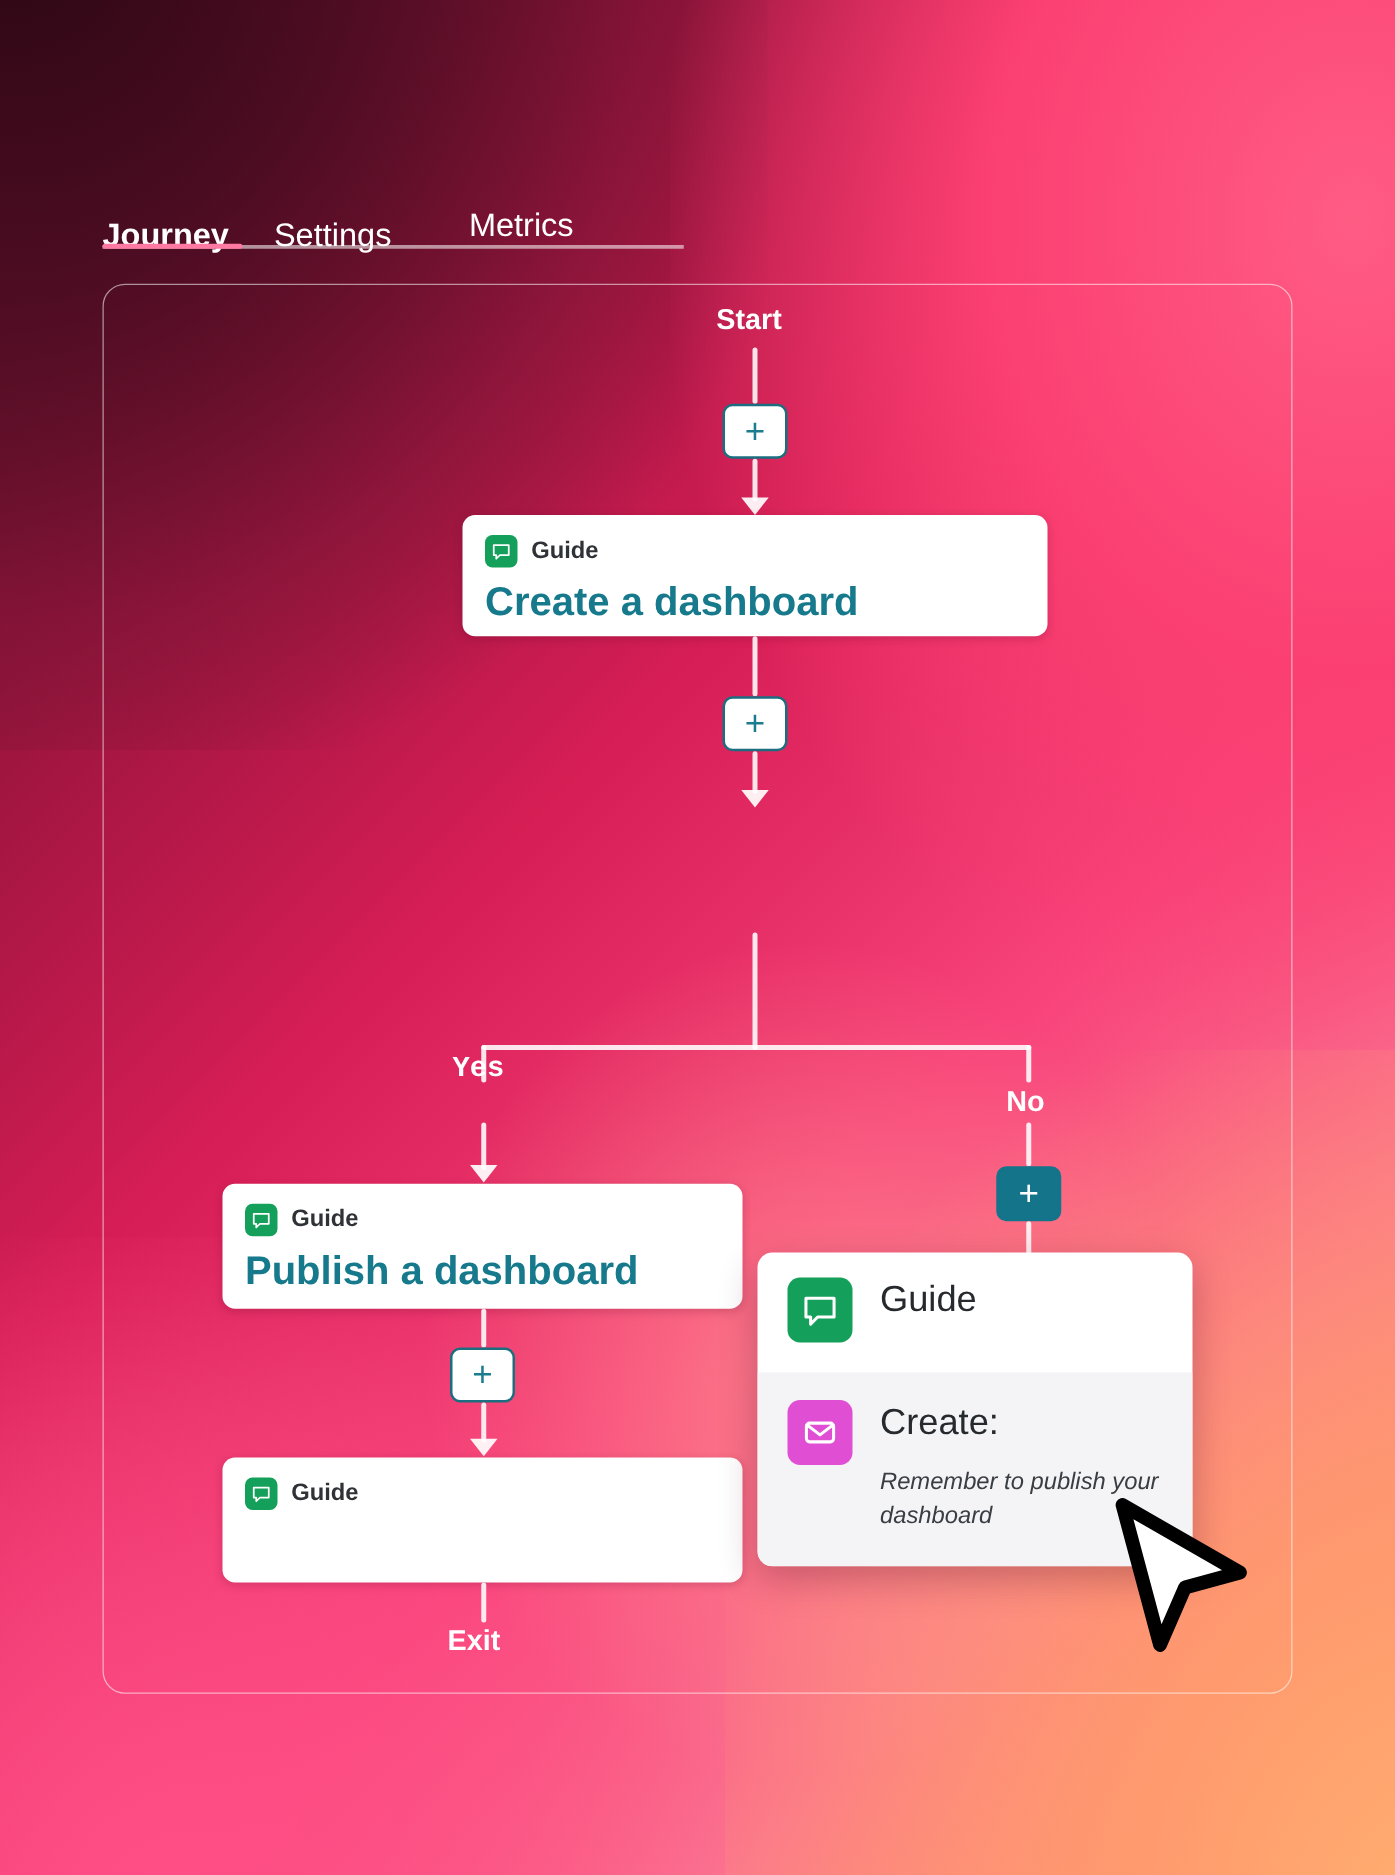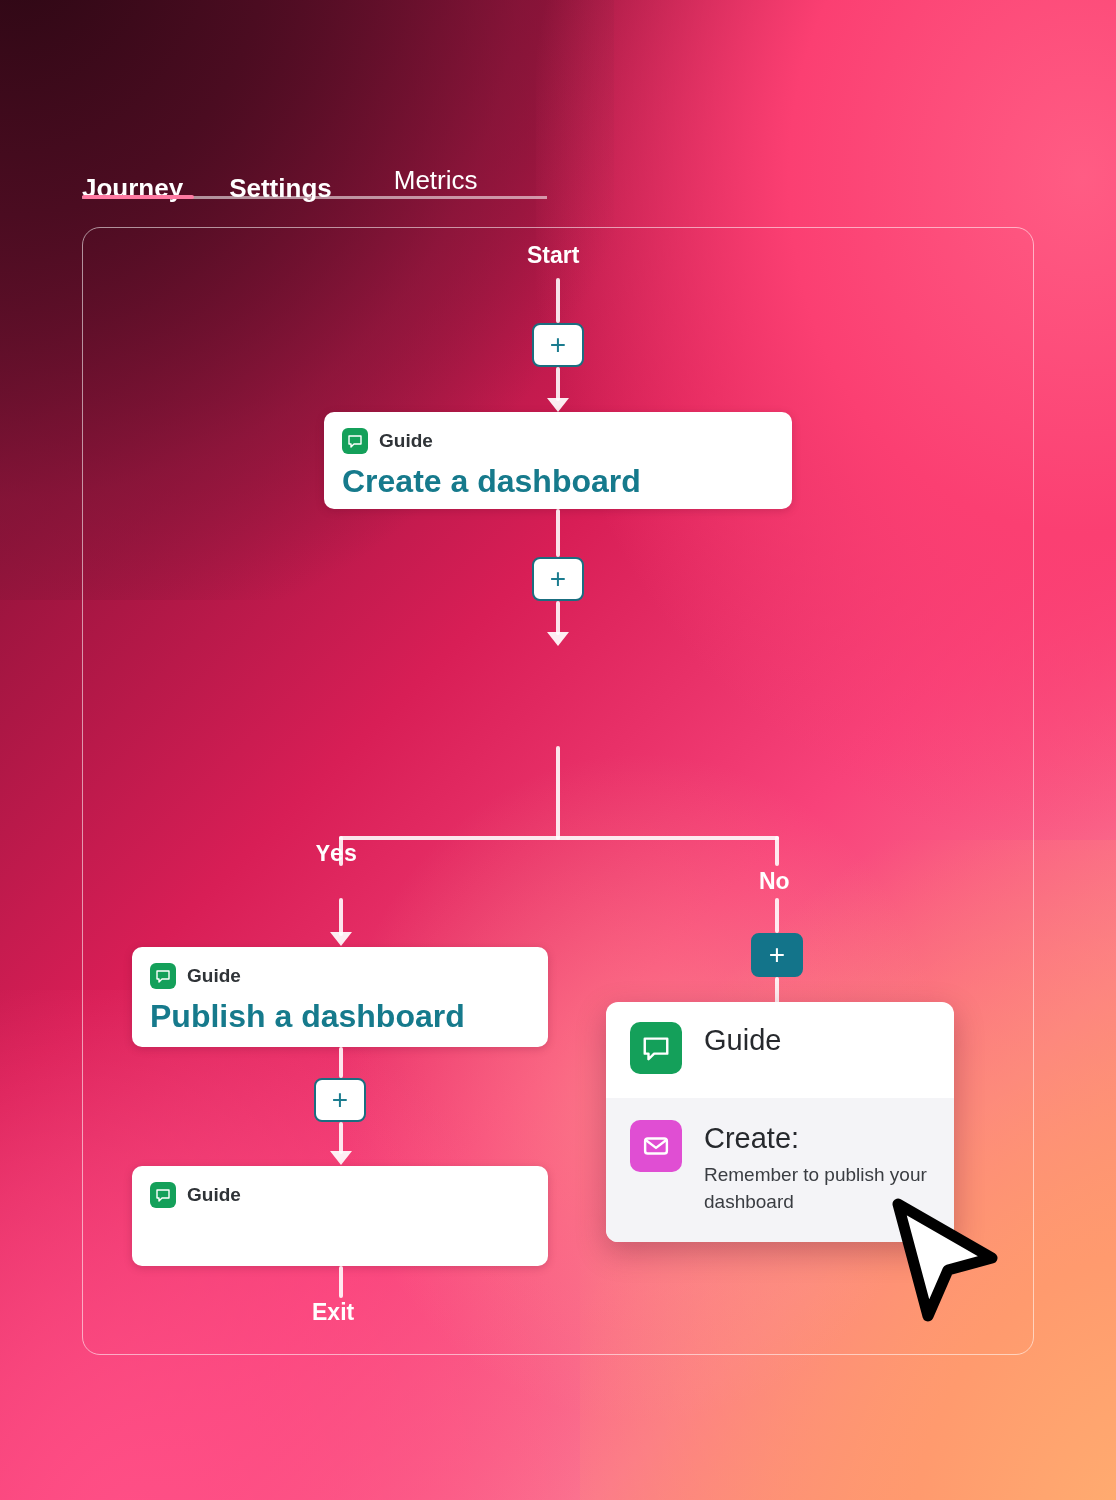--- a/index.html
+++ b/index.html
@@ -25,33 +25,33 @@
   .g6 { left:30%; top:50%; width:55%; height:45%;
         background:radial-gradient(ellipse at 50% 50%, rgba(255,180,150,0.45) 0%, rgba(255,170,140,0) 70%); }
 
   
   #tabs {
     position:absolute; left:82px; top:152px; z-index:5;
     display:flex; align-items:flex-end; gap:0;
   }
   .tab { position:relative; color:#ffffff; font-size:26px; line-height:1; padding:0 0 14px 0; white-space:nowrap; cursor:pointer; }
   .tab.t-journey { font-weight:bold; }
-  .tab.t-settings { margin-left:46px;font-weight:bold; }
+  .tab.t-settings { margin-left:36px; }
   .tab.t-metrics  { margin-left:62px; position:relative; top:-8px;margin-top:23px; }
   .tab-underline { position:absolute; left:82px; top:196px; width:465px; height:3px; background:rgba(255,255,255,0.55); z-index:5; }
   .tab-underline-active { position:absolute; left:82px; top:195px; width:112px; height:4px; background:#ff7aa2; z-index:6; border-radius:2px; }
 
   
   #canvas {
     position:absolute; left:82px; top:227px; width:952px; height:1128px;
     border:1.5px solid rgba(255,255,255,0.55); border-radius:18px; z-index:3;
   }
 
   
-  #flow { position:absolute; inset:0; z-index:4; }
+  #flow { position:absolute; inset:0; z-index:4;margin-left:46px; }
 
   .lbl { position:absolute; color:#fff; font-size:23px; font-weight:bold; white-space:nowrap; }
 
   .vline { position:absolute; width:4px; background:rgba(255,255,255,0.88); border-radius:2px; }
   .hline { position:absolute; height:4px; background:rgba(255,255,255,0.88); border-radius:2px; }
   .arrow { position:absolute; width:0; height:0; border-left:11px solid transparent; border-right:11px solid transparent;
            border-top:14px solid rgba(255,255,255,0.92); }
 
   
   .plus {
@@ -79,21 +79,21 @@
   #popup {
     position:absolute; left:606px; top:1002px; width:348px; border-radius:12px;
     background:#fff; box-shadow:0 10px 30px rgba(80,10,40,0.30); overflow:hidden; z-index:9;
   }
   .mi { display:flex; align-items:flex-start; gap:22px; padding:20px 24px; }
   .mi.first { padding-bottom:24px; }
   .mi.second { background:#f4f4f7; padding-top:22px; padding-bottom:26px; }
   .mi-sq { width:52px; height:52px; border-radius:10px; display:flex; align-items:center; justify-content:center; flex:none; }
   .mi-body { padding-top:3px; }
   .mi-title { font-size:29px; color:#26292d; line-height:1.05; }
-  .mi-sub { font-size:19px; color:#3a3d42; line-height:1.42; margin-top:9px; max-width:230px; }
+  .mi-sub { font-size:19px; color:#3a3d42; line-height:1.42; margin-top:20px; max-width:230px;font-style:italic; }
 
   
   #cursor { position:absolute; left:884px; top:1196px; width:120px; height:130px; z-index:20; pointer-events:none; }
 </style>
 </head>
 <body>
 
 <div id="bg">
   <div class="g g1"></div>
   <div class="g g2"></div>

